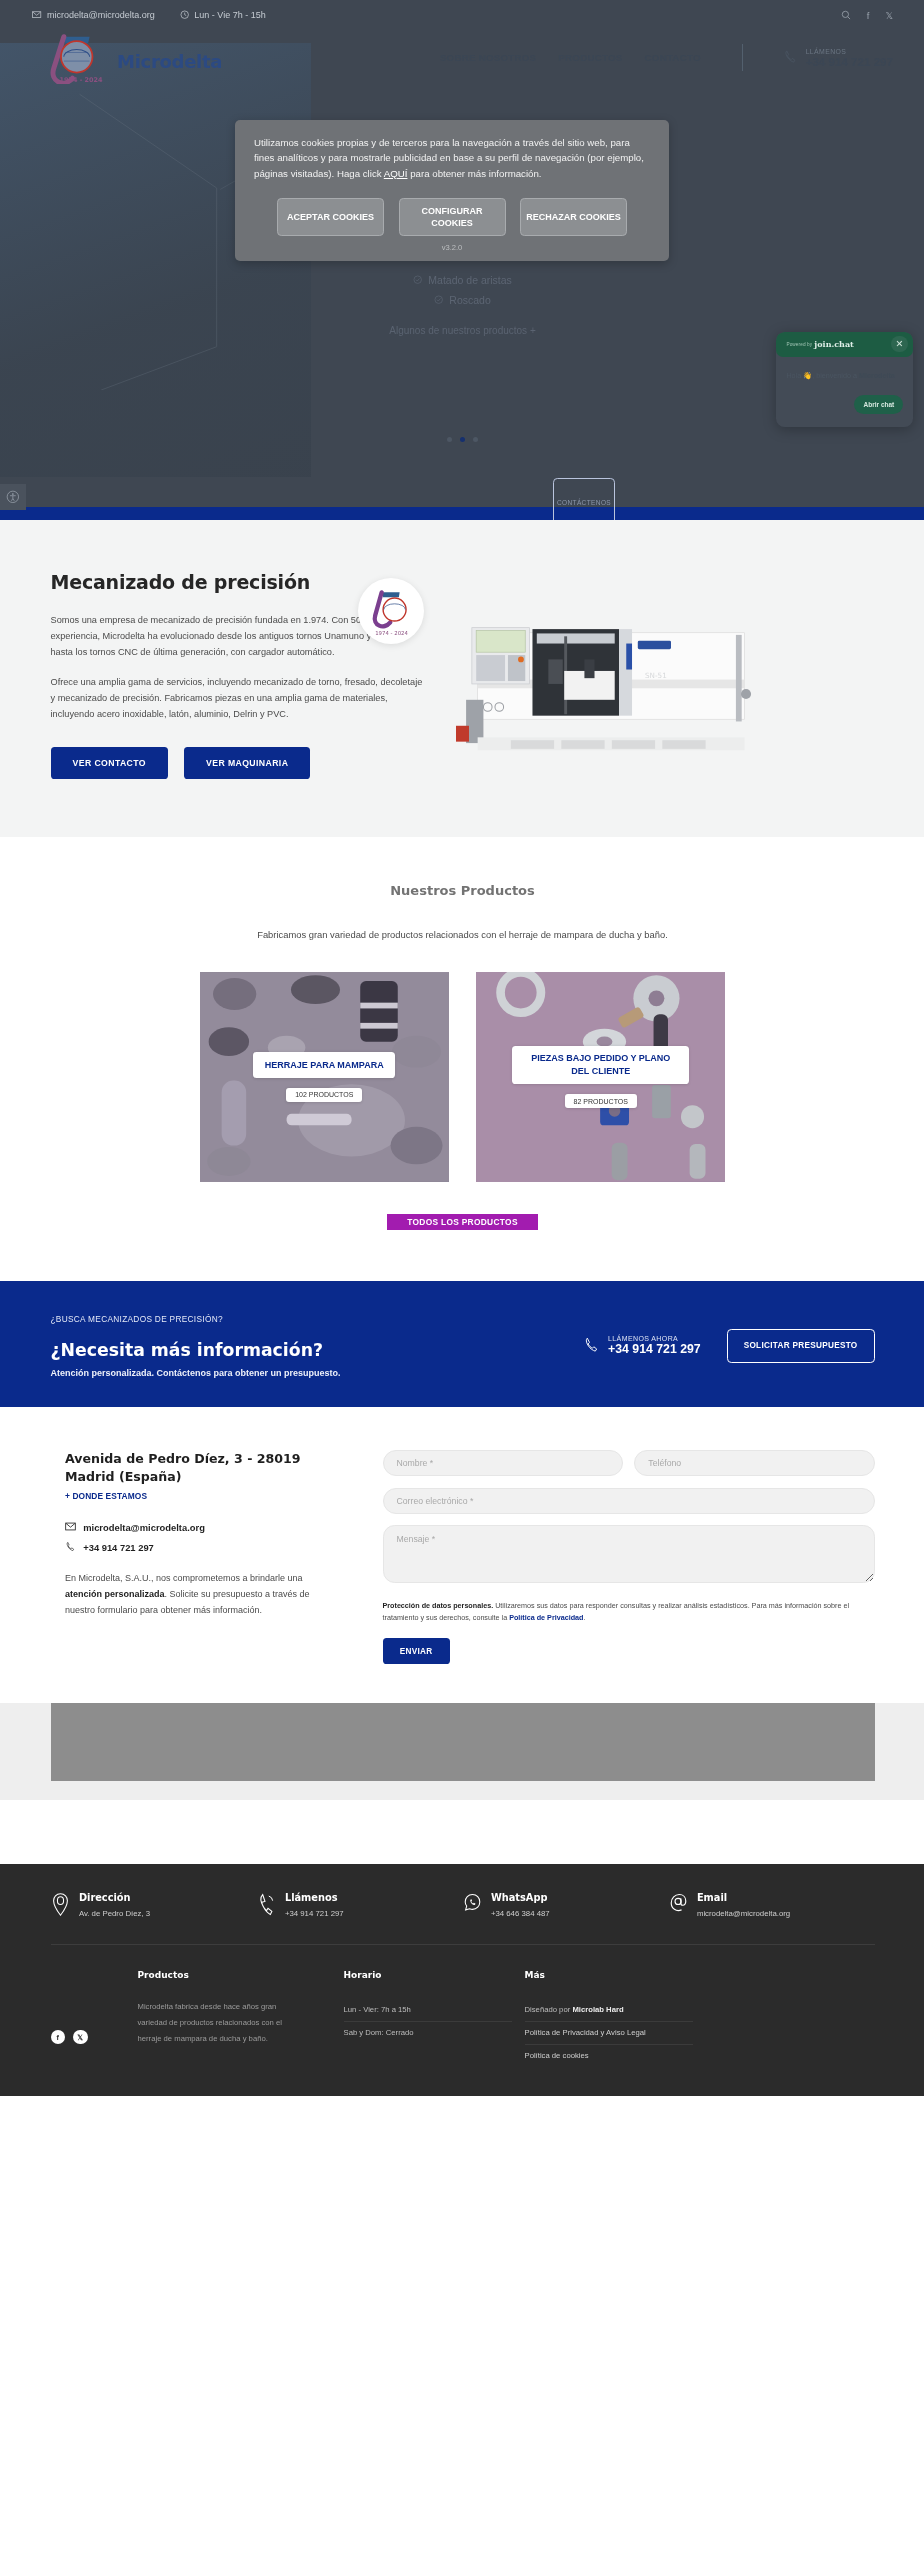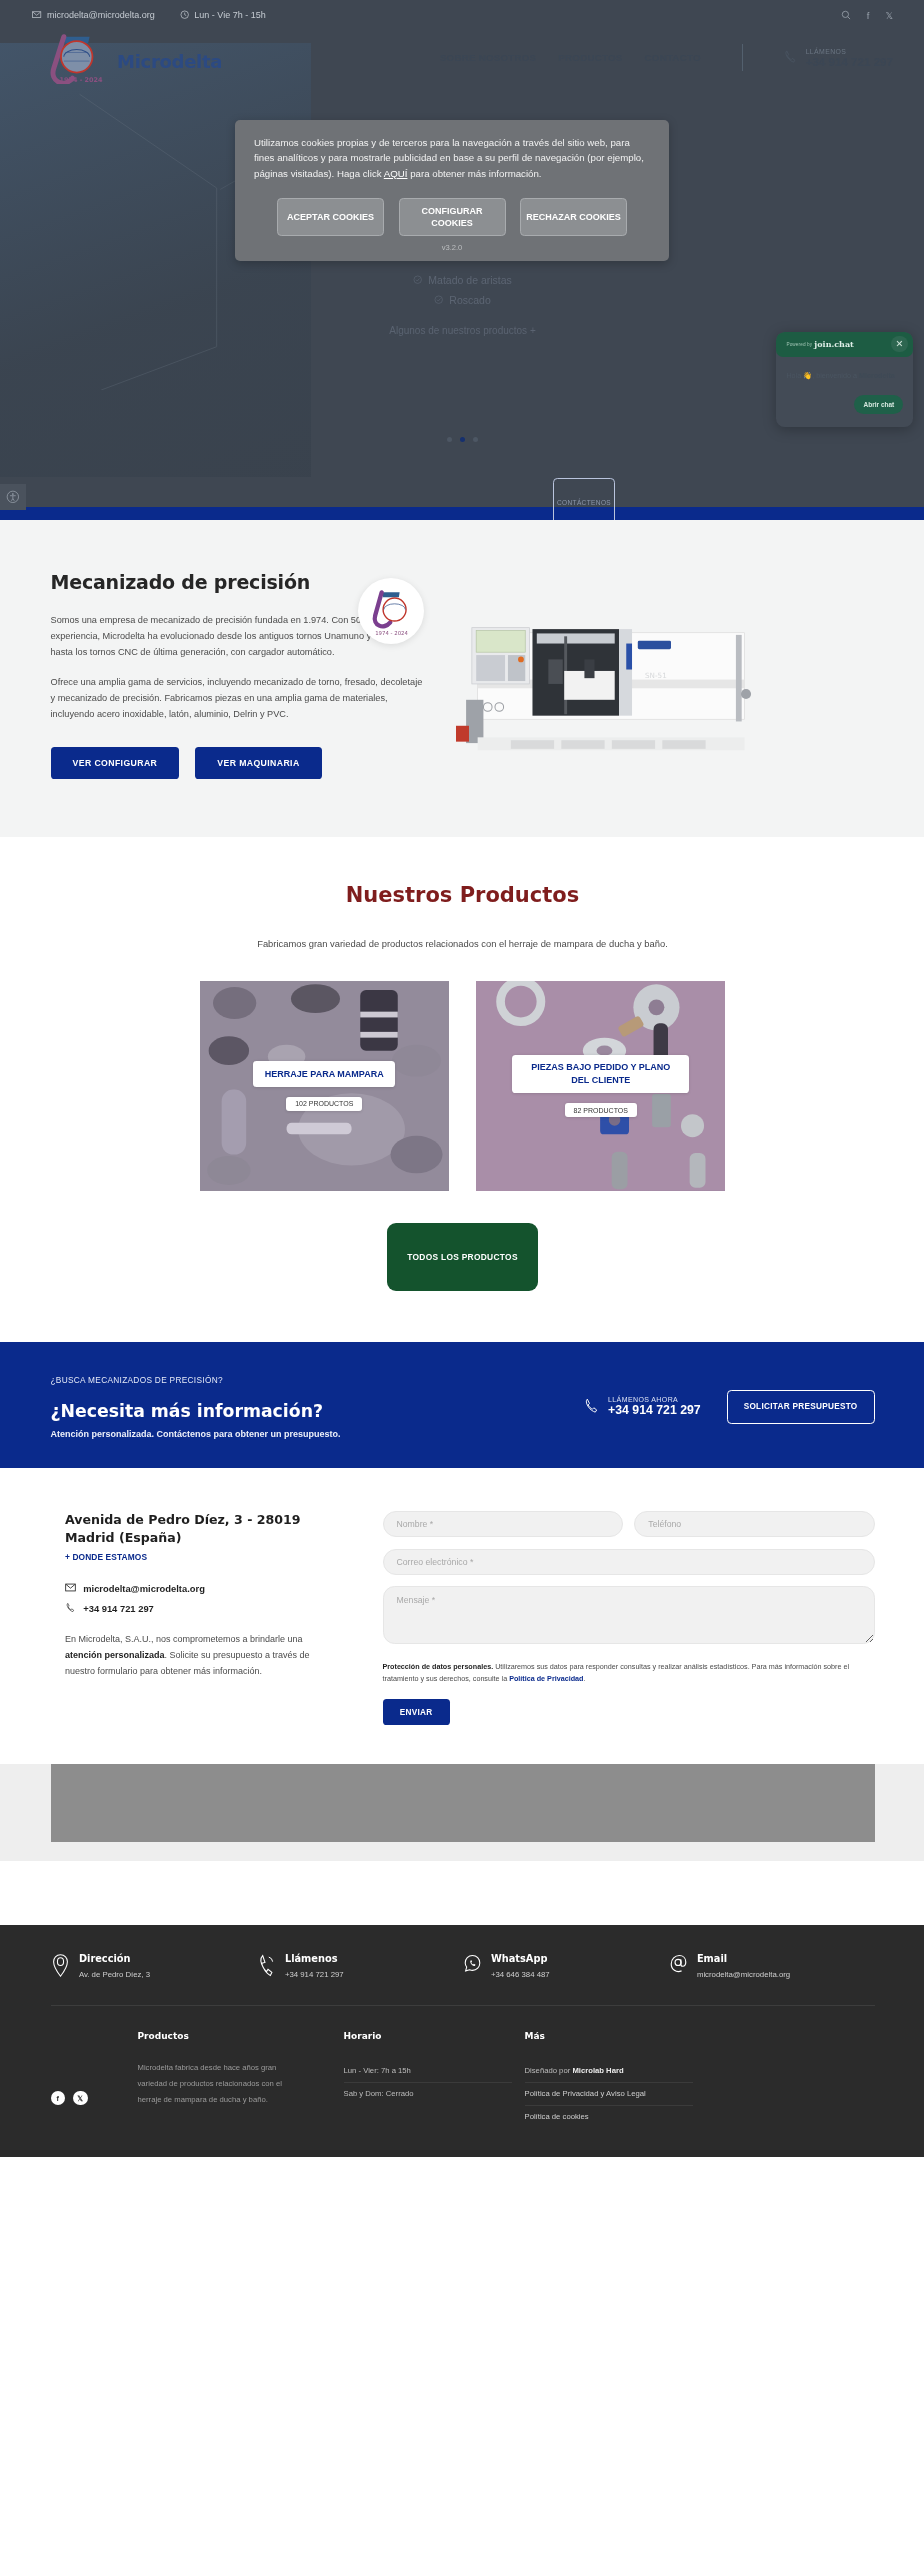--- a/index.html
+++ b/index.html
@@ -161,21 +161,21 @@
   .badge50 {
     position: absolute; left: -69px; top: 7.2px; width: 66px; height: 66px; border-radius: 50%;
     background: #fff; box-shadow: 0 1.4px 7.2px rgba(0,0,0,.10);
     display: flex; align-items: center; justify-content: center; overflow: hidden;
   }
   .machine { position: absolute; left: 29px; top: 22px; width: 303px; height: 166px; }
 
   
   .sec-prod { background: #fff; padding: 46px 0 51px; text-align: center; }
   .sec-prod h2 {
-    font-size: 21px; font-weight: bold; color: #7f1d1d;
+    font-size: 13px; font-weight: bold; color: #737373;
     font-family: "DejaVu Sans", sans-serif;
   }
   .sec-prod .sub {
     font-size: 9.4px; color: #4b4b4b; margin: 27.5px auto 0; width: 448px; line-height: 1.85;
   }
   .cards { display: flex; justify-content: center; gap: 27.5px; margin-top: 29px; }
   .card {
     width: 249px; height: 210px; position: relative; overflow: hidden;
     display: flex; flex-direction: column; align-items: center; justify-content: center;
     cursor: pointer;
@@ -187,22 +187,22 @@
     position: relative; background: #fff; border-radius: 3.6px; padding: 6.5px 11.6px;
     color: #0a2a8c; font-weight: bold; font-size: 9px; line-height: 1.4;
     max-width: 177px; text-align: center; box-shadow: 0 0.7px 2.9px rgba(0,0,0,.12);
   }
   .pill-count {
     position: relative; margin-top: 10px; background: #fff; border-radius: 2.9px;
     padding: 3.6px 8.7px; color: #333; font-size: 7px; box-shadow: 0 0.7px 2.9px rgba(0,0,0,.12);
   }
   .all-prod-wrap { margin-top: 32px; }
   .btn-all {
-    background: #14532d; color: #fff; font-weight: bold; font-size: 8.4px;
-    letter-spacing: 0.3px; padding: 29px 20px; border: none; border-radius: 9px; cursor: pointer;
+    background: #a21caf; color: #fff; font-weight: bold; font-size: 8.4px;
+    letter-spacing: 0.3px; padding: 3px 20px; border: none; border-radius: 0; cursor: pointer;
   }
 
   
   .sec-cta { background: #0a2a8c; padding: 33px 0 29px; color: #fff; }
   .cta-row { display: flex; align-items: center; }
   .cta-left { flex: 1; }
   .cta-kicker { font-size: 8.3px; letter-spacing: 0.3px; color: #e4e9f7; }
   .cta-h2 {
     font-size: 17.3px; font-weight: bold; margin: 16px 0 8px;
     font-family: "DejaVu Sans", sans-serif;
@@ -426,21 +426,21 @@
   </div>
 
   <div class="sec-mec">
     <div class="wrap">
       <div class="mec-row">
         <div class="mec-left">
           <h1>Mecanizado de precisión</h1>
           <p>Somos una empresa de mecanizado de precisión fundada en 1.974. Con 50 años de experiencia, Microdelta ha evolucionado desde los antiguos tornos Unamuno y de levas hasta los tornos CNC de última generación, con cargador automático.</p>
           <p>Ofrece una amplia gama de servicios, incluyendo mecanizado de torno, fresado, decoletaje y mecanizado de precisión. Fabricamos piezas en una amplia gama de materiales, incluyendo acero inoxidable, latón, aluminio, Delrin y PVC.</p>
           <div class="mec-btns">
-            <button class="btn-primary">VER CONFIGURAR</button>
+            <button class="btn-primary">VER CONTACTO</button>
             <button class="btn-primary">VER MAQUINARIA</button>
           </div>
         </div>
         <div class="mec-right">
           <div class="badge50">
             <svg width="66" height="66" viewBox="0 0 92 92">
               <path d="M33 20 H58 L57 27 H35 Z" fill="#2f5e8f"></path>
               <path d="M33 20 L24 52 C20 66 36 73 45 62" fill="none" stroke="#7b3f8f" stroke-width="6" stroke-linecap="round"></path>
               <circle cx="51" cy="44" r="16" fill="none" stroke="#c0362c" stroke-width="2"></circle>
               <path d="M36 44 a15 8 0 0 1 30 0" fill="none" stroke="#2f4f88" stroke-width="1"></path>

